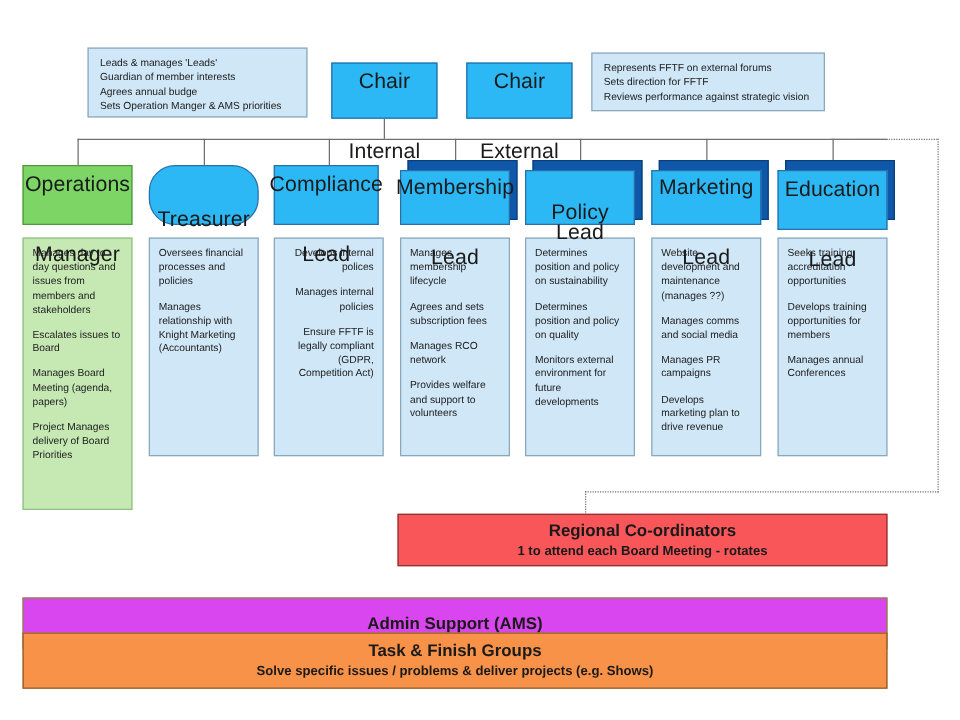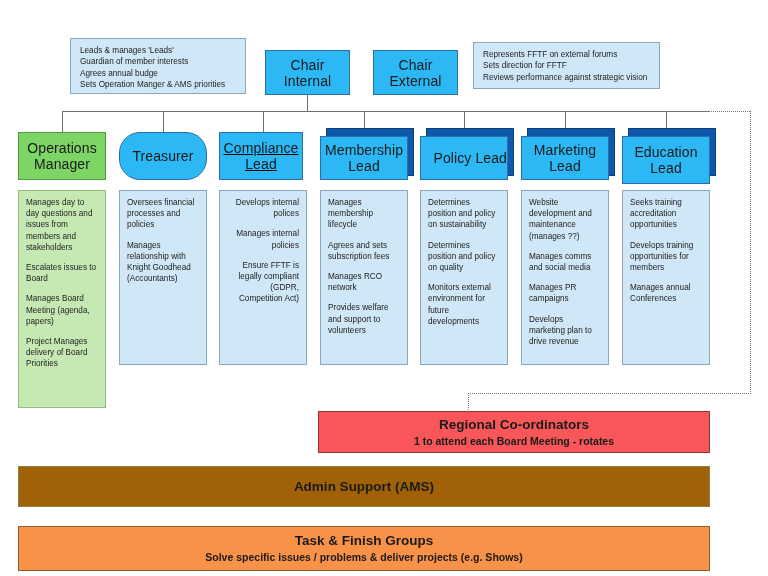--- a/index.html
+++ b/index.html
@@ -45,24 +45,25 @@
 
   
   .role {
     background: #2bb8f5;
     border: 1px solid #2a6fa8;
     align-items: center;
     text-align: center;
     z-index: 3;
   }
   .role .label {
-    font-size: 14px;
+    font-size: 17px;
     line-height: 16px;
     color: #1a1a1a;
     letter-spacing: .1px;
+    margin-top: 40px;
   }
   .role.green {
     background: #7cd564;
     border: 1px solid #4e9a3c;
   }
   
   .plate {
     position: absolute;
     background: #0f57a8;
     border: 1px solid #0b3f7b;
@@ -101,21 +102,21 @@
     font-size: 13.5px;
     line-height: 18px;
     color: #1a1a1a;
   }
   .band .sub {
     font-size: 10.5px;
     line-height: 15px;
     color: #1a1a1a;
   }
   .band.red    { background: #f9565a; border-color: #8e3336; }
-  .band.yellow { background: #a16207; border-color: #8e8341; }
+  .band.yellow { background: #d946ef; border-color: #8e8341; margin-top: 12px; }
   .band.orange { background: #f89248; border-color: #8e5c2e; }
 
   
   .conn {
     position: absolute;
     background: #6f6f6f;
     z-index: 0;
   }
   .conn.h { height: 1px; }
   .conn.v { width: 1px; }
@@ -180,21 +181,21 @@
 
   <div class="box role green" style="left:18px; top:132px; width:88px; height:48px;">
     <div class="label">Operations</div>
     <div class="label">Manager</div>
   </div>
 
   <div class="box role" style="left:119px; top:132px; width:88px; height:48px;border-radius:21px;">
     <div class="label">Treasurer</div>
   </div>
 
-  <div class="box role" style="left:219px; top:132px; width:84px; height:48px;text-decoration:underline;">
+  <div class="box role" style="left:219px; top:132px; width:84px; height:48px;">
     <div class="label">Compliance</div>
     <div class="label">Lead</div>
   </div>
 
   <div class="plate" style="left:326px; top:128px; width:88px; height:48px;"></div>
   <div class="box role" style="left:320px; top:136px; width:88px; height:44px;">
     <div class="label">Membership</div>
     <div class="label">Lead</div>
   </div>
 
@@ -217,21 +218,21 @@
 
   <div class="box detail green" style="left:18px; top:190px; width:88px; height:218px;">
     <p>Manages day to day questions and issues from members and stakeholders</p>
     <p>Escalates issues to Board</p>
     <p>Manages Board Meeting (agenda, papers)</p>
     <p>Project Manages delivery of Board Priorities</p>
   </div>
 
   <div class="box detail" style="left:119px; top:190px; width:88px; height:175px;">
     <p>Oversees financial processes and policies</p>
-    <p>Manages relationship with Knight Goodhead (Accountants)</p>
+    <p>Manages relationship with Knight Marketing (Accountants)</p>
   </div>
 
   <div class="box detail" style="left:219px; top:190px; width:88px; height:175px;text-align:right;">
     <p>Develops internal polices</p>
     <p>Manages internal policies</p>
     <p>Ensure FFTF is legally compliant (GDPR, Competition Act)</p>
   </div>
 
   <div class="box detail" style="left:320px; top:190px; width:88px; height:175px;">
     <p>Manages membership lifecycle</p>
@@ -261,18 +262,18 @@
 
   <div class="box band red" style="left:318px; top:411px; width:392px; height:42px;">
     <div class="title">Regional Co-ordinators</div>
     <div class="sub">1 to attend each Board Meeting - rotates</div>
   </div>
 
   <div class="box band yellow" style="left:18px; top:466px; width:692px; height:41px;">
     <div class="title">Admin Support (AMS)</div>
   </div>
 
-  <div class="box band orange" style="left:18px; top:526px; width:692px; height:45px;">
+  <div class="box band orange" style="left:18px; top:506px; width:692px; height:45px;">
     <div class="title">Task &amp; Finish Groups</div>
     <div class="sub">Solve specific issues / problems &amp; deliver projects (e.g. Shows)</div>
   </div>
 
 </div>
 
 </body></html>

